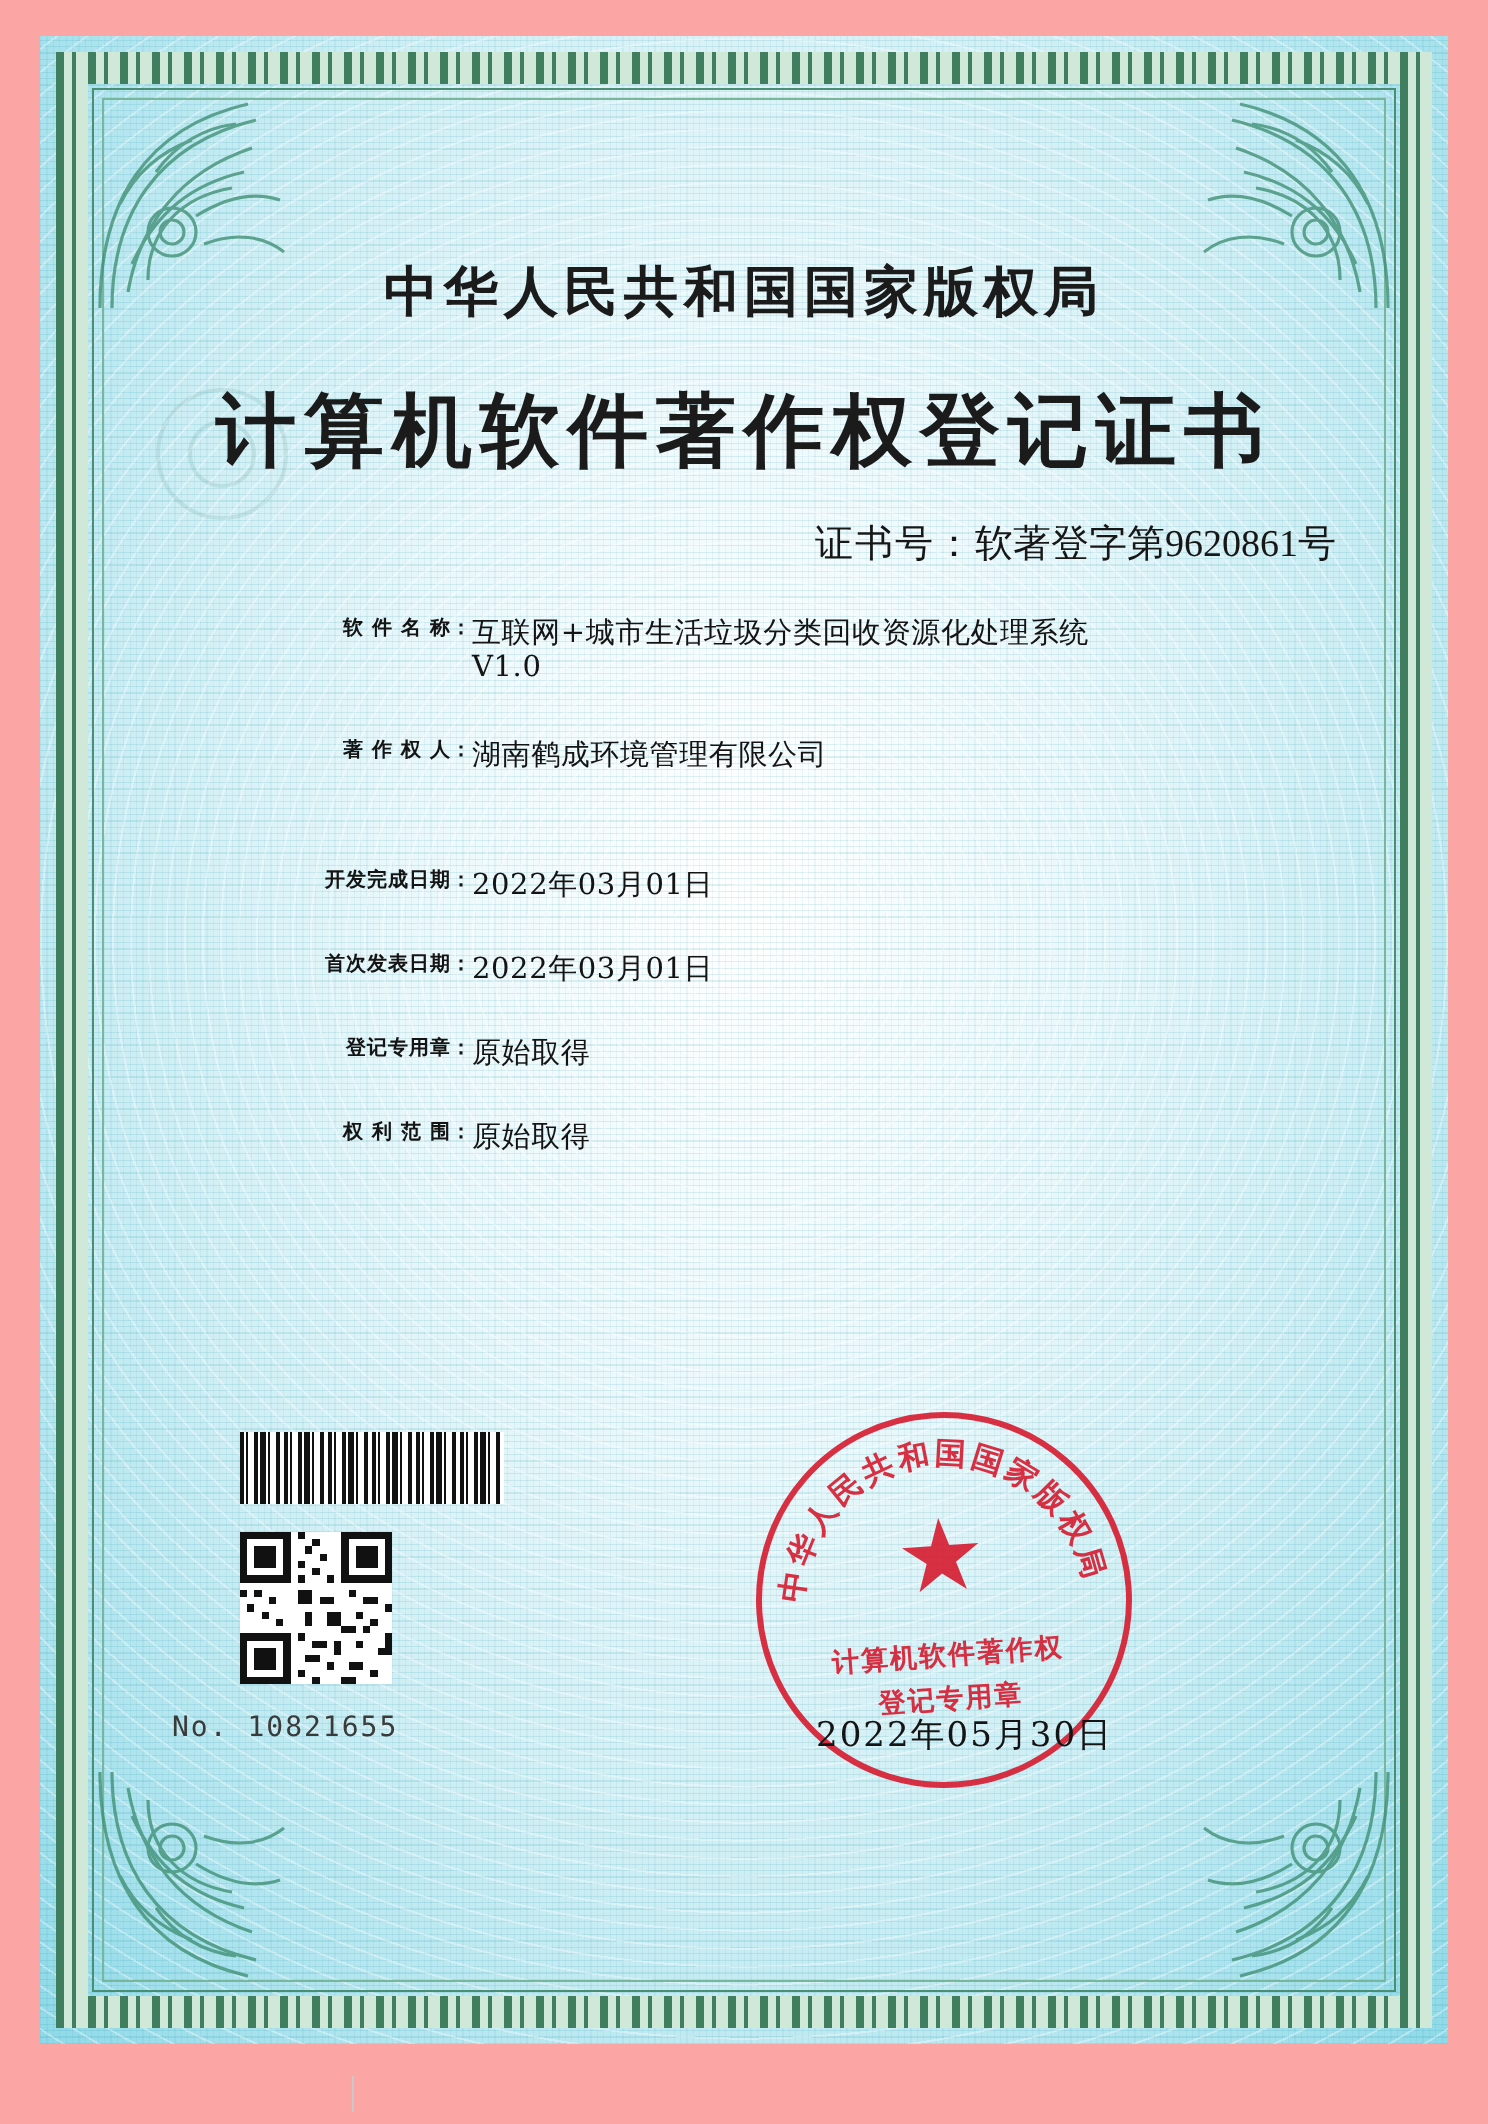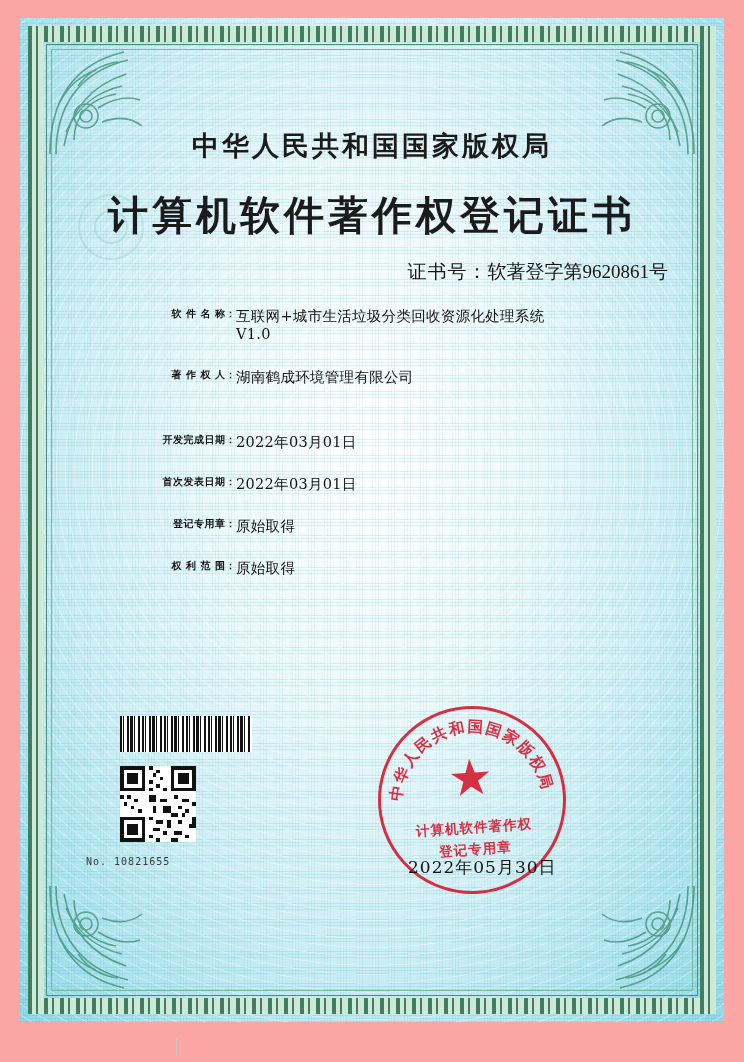--- a/index.html
+++ b/index.html
@@ -192,21 +192,21 @@
     top: 748px;
     width: 76px;
     height: 76px;
   }
 
   .docno {
     position: absolute;
     left: 66px;
     top: 838px;
     font-family: "DejaVu Sans Mono", monospace;
-    font-size: 10px;
+    font-size: 14px;
     color: #3a3a3a;
     letter-spacing: 1px;
   }
 
   
   .seal {
     position: absolute;
     left: 358px;
     top: 688px;
     width: 182px;

